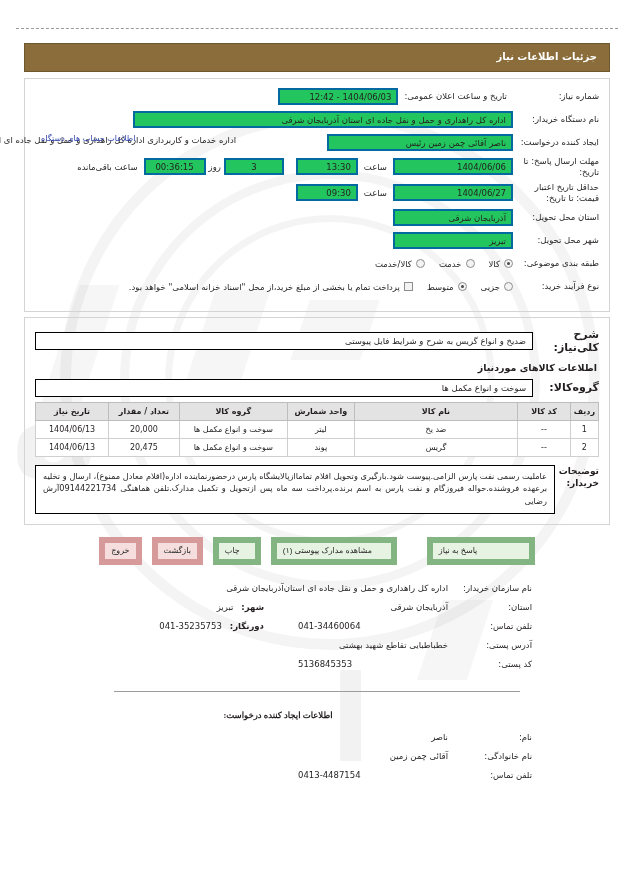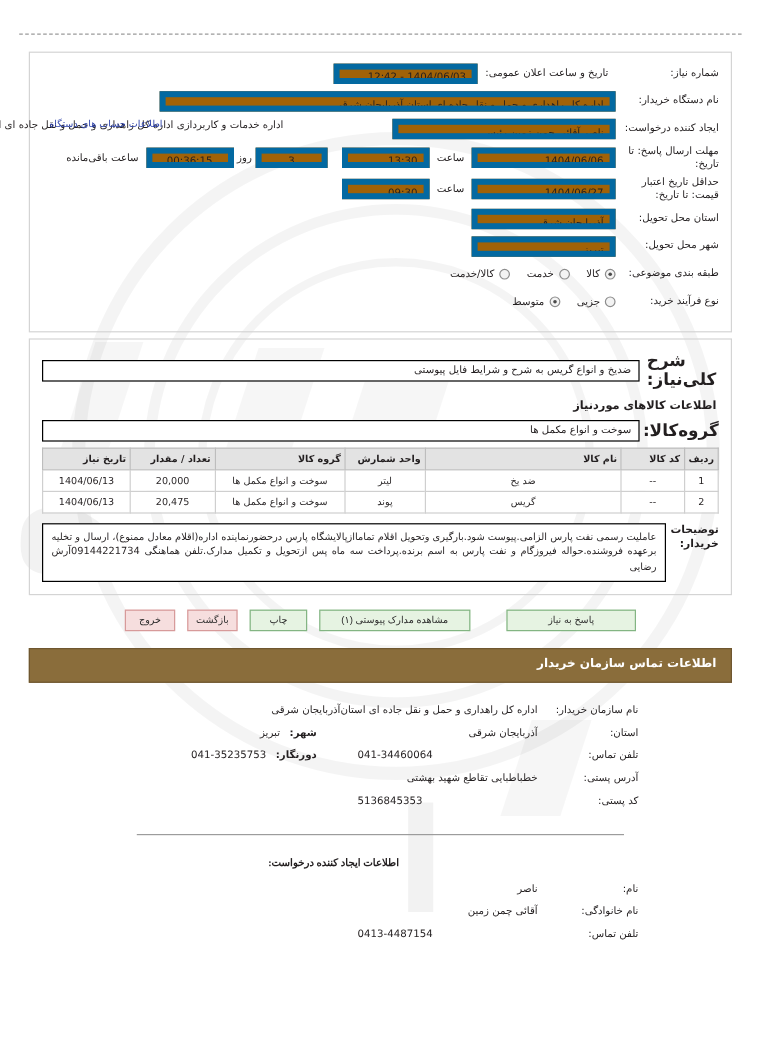--- a/index.html
+++ b/index.html
@@ -99,35 +99,35 @@
   .flabel {
     width: 86px;
     flex: 0 0 86px;
     text-align: right;
     font-size: 8.5px;
     color: #231f20;
     padding-left: 6px;
     line-height: 1.25;
   }
   .fbox {
-    border: 5px solid #0369a1;
-    background: #a16207;
+    border: 2px solid #0369a1;
+    background: #22c55e;
     height: 17px;
     line-height: 15px;
     font-size: 8.5px;
     padding: 0 5px;
     text-align: right;
     white-space: nowrap;
     overflow: hidden;
   }
   .fbox.wide   { width: 186px; }
   .fbox.xwide  { width: 380px; }
   .fbox.mid    { width: 120px; }
   .fbox.small  { width: 60px; }
-  .fbox.tiny   { width: 73px; }
+  .fbox.tiny   { width: 62px; }
   .inline-lbl {
     font-size: 8.5px;
     padding: 0 6px;
     white-space: nowrap;
   }
 
   
   .creator-wrap { position: relative; }
   .overlap-link {
     position: absolute;
@@ -178,24 +178,24 @@
     width: 9px; height: 9px;
     border: 1px solid #8d8d8d;
     background: #f3f3f3;
     margin-left: 4px;
     flex: 0 0 9px;
   }
 
   
   .strong-label {
     font-weight: bold;
-    font-size: 14px;
+    font-size: 11px;
     width: 66px;
     flex: 0 0 66px;
-    text-align: left;
+    text-align: right;
     padding-left: 6px;
   }
   .bigbox {
     border: 1px solid #000000;
     background: #ffffff;
     font-size: 8.5px;
     padding: 3px 6px;
     text-align: right;
   }
   .sub-title {
@@ -210,21 +210,21 @@
     width: 100%;
     border-collapse: collapse;
     margin-top: 4px;
     font-size: 8px;
   }
   table.goods th {
     background: #e3e3e3;
     border: 1px solid #bdbdbd;
     font-weight: bold;
     padding: 4px 3px;
-    text-align: right;
+    text-align: center;
     color: #231f20;
     font-size: 8px;
   }
   table.goods td {
     border: 1px solid #cfcfcf;
     padding: 4px 4px;
     text-align: center;
     background: #ffffff;
     font-size: 8px;
     color: #231f20;
@@ -256,24 +256,24 @@
   .btn-row {
     display: flex;
     justify-content: center;
     gap: 10px;
     margin: 12px 0 6px 0;
     direction: rtl;
   }
   .btn {
     font-size: 8px;
     padding: 3px 6px;
-    border: 1px solid #a16207;
+    border: 6px solid #a16207;
     background: #e4f2e0;
     color: #2a2a2a;
-    text-align: center;
+    text-align: left;
     white-space: nowrap;
     cursor: pointer;
     line-height: 1.3;
   }
   .btn.green { border-color: #83b583; background: #e6f3e2; }
   .btn.red   { border-color: #d79a9a; background: #f6dede; }
   .btn.w-lg  { min-width: 108px; margin-left: 20px; }
   .btn.w-md  { min-width: 126px; }
   .btn.w-sm  { min-width: 48px; }
   .btn.w-xs  { min-width: 42px; }
@@ -333,20 +333,23 @@
   <div class="wm-bar wm-b1"></div>
   <div class="wm-bar wm-b2"></div>
   <div class="wm-bar wm-b3"></div>
   <div class="wm-bar wm-b4"></div>
 </div>
 
 <div class="page">
 
   <div class="dashed-rule"></div>
 
+  <div class="section-bar">
+    <span>جزئیات اطلاعات نیاز</span>
+  </div>
 
   <div class="panel">
 
     <div class="frow">
       <div class="flabel">شماره نیاز:</div>
       <div class="inline-lbl">تاریخ و ساعت اعلان عمومی:</div>
       <div class="fbox mid">1404/06/03 - 12:42</div>
     </div>
 
     <div class="frow">
@@ -408,20 +411,24 @@
 
     <div class="frow">
       <div class="flabel">نوع فرآیند خرید:</div>
       <label class="opt">
         <span class="radio"></span>
         <span>جزیی</span>
       </label>
       <label class="opt">
         <span class="radio on"></span>
         <span>متوسط</span>
+      </label>
+      <label class="opt">
+        <span class="chk"></span>
+        <span>پرداخت تمام یا بخشی از مبلغ خرید،از محل "اسناد خزانه اسلامی" خواهد بود.</span>
       </label>
     </div>
 
   </div>
 
   <div class="panel">
 
     <div class="frow" style="margin-top:2px">
       <div class="strong-label">شرح کلی‌نیاز:</div>
       <div class="bigbox" style="flex:1">ضدیخ و انواع گریس به شرح و شرایط فایل  پیوستی</div>
@@ -476,23 +483,20 @@
   </div>
 
   <div class="btn-row">
     <button class="btn green w-lg">پاسخ به نیاز</button>
     <button class="btn green w-md">مشاهده مدارک پیوستی (۱)</button>
     <button class="btn green w-sm">چاپ</button>
     <button class="btn red w-xs">بازگشت</button>
     <button class="btn red w-xs">خروج</button>
   </div>
 
-  <div class="section-bar" style="margin-top:14px">
-    <span>اطلاعات تماس سازمان خریدار</span>
-  </div>
 
   <div class="contact-block">
 
     <div class="crow">
       <div class="clabel">نام سازمان خریدار:</div>
       <div class="cval" style="min-width:0">اداره کل راهداری و حمل و نقل جاده ای استان‌آذربایجان شرقی</div>
     </div>
 
     <div class="crow">
       <div class="clabel">استان:</div>

